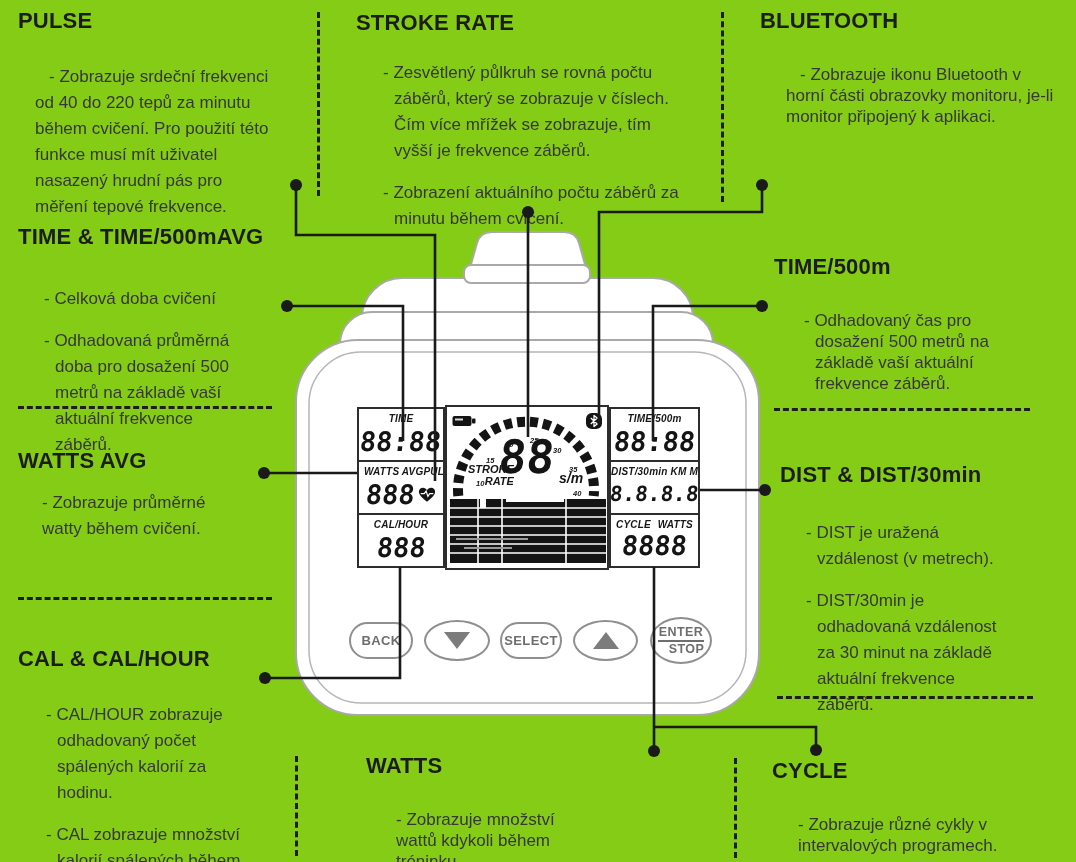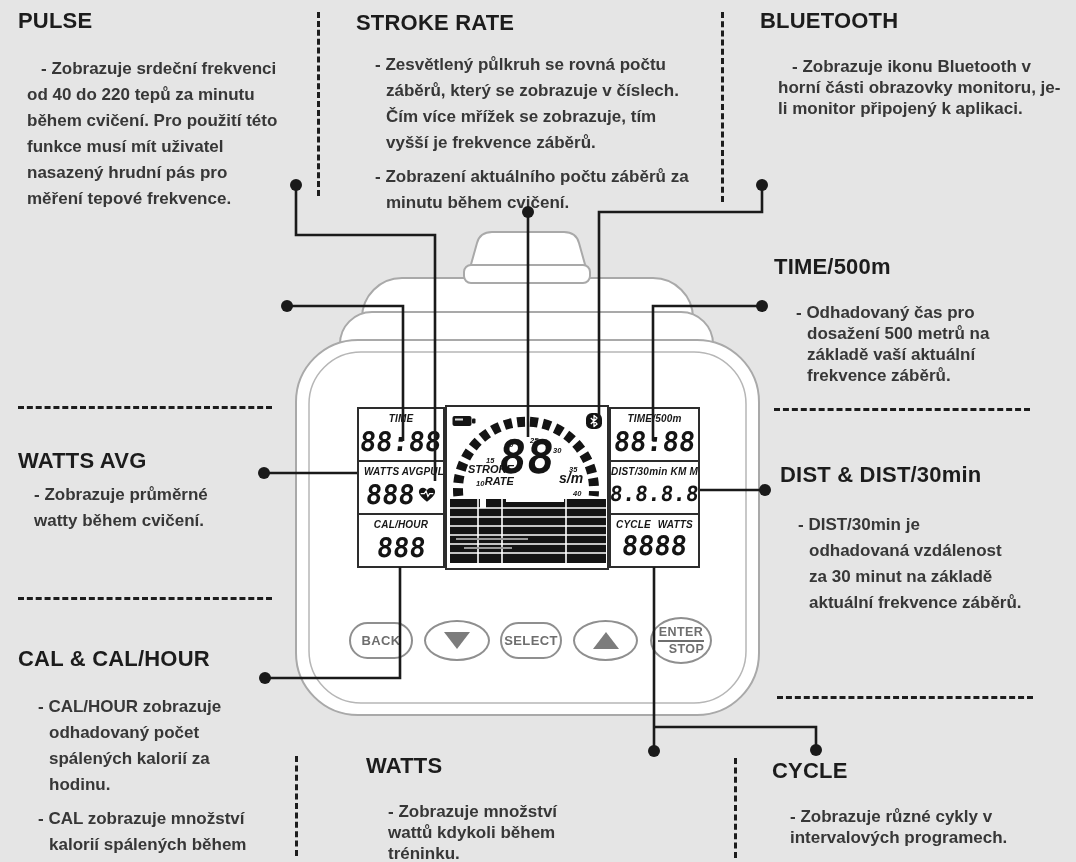--- a/index.html
+++ b/index.html
@@ -1,23 +1,23 @@
 <!DOCTYPE html>
 <html><head>
 <meta charset="utf-8">
 <style>
   html,body{margin:0;padding:0;background:#fff;}
-  #canvas{position:relative;width:1076px;height:862px;background:#e5e5e5;
+  #canvas{position:relative;width:1076px;height:862px;background:#84cc16;
           font-family:"Liberation Sans",sans-serif;color:#222;overflow:hidden;}
 
   
   .sec{position:absolute;}
   .sec h2{margin:0;font-size:22px;font-weight:bold;color:#1c1c1c;letter-spacing:.2px;
           font-family:"Liberation Sans",sans-serif;}
-  .sec p{margin:8px;font-size:17px;line-height:26px;color:#373737;font-weight:bold;}
+  .sec p{margin:16px;font-size:17px;line-height:26px;color:#373737;}
   .sec p.tight{line-height:21px;}
   .hang{padding-left:11px;text-indent:-11px;}
   .findent{text-indent:14px;}
   .sec .body{position:absolute;}
 
   .sec-pulse{left:18px;top:8px;width:300px;}
   .sec-pulse .body{left:1px;top:40px;width:272px;}
   .sec-stroke{left:356px;top:10px;width:360px;}
   .sec-stroke .body{left:11px;top:34px;width:332px;}
   .sec-bluetooth{left:760px;top:8px;width:316px;}
@@ -133,38 +133,46 @@
     </div>
   </div>
 
   <div class="sec sec-bluetooth">
     <h2>BLUETOOTH</h2>
     <div class="body">
         <p class="tight findent">- Zobrazuje ikonu Bluetooth v horní části obrazovky monitoru, je-li monitor připojený k aplikaci.</p>
       </div>
   </div>
 
+  <div class="sec sec-time">
+    <h2>TIME &amp; TIME/500mAVG</h2>
+    <div class="body">
+      <p class="hang">- Celková doba cvičení</p>
+      <p class="hang">- Odhadovaná průměrná doba pro dosažení 500 metrů na základě vaší aktuální frekvence záběrů.</p>
+    </div>
+  </div>
 
   <div class="sec sec-time500m">
     <h2>TIME/500m</h2>
     <div class="body">
         <p class="tight hang">- Odhadovaný čas pro dosažení 500 metrů na základě vaší aktuální frekvence záběrů.</p>
       </div>
   </div>
 
   <div class="sec sec-wattsavg">
     <h2>WATTS AVG</h2>
     <div class="body">
         <p>- Zobrazuje průměrné watty během cvičení.</p>
       </div>
   </div>
 
   <div class="sec sec-dist">
     <h2>DIST &amp; DIST/30min</h2>
     <div class="body">
+      <p class="hang">- DIST je uražená vzdálenost (v metrech).</p>
       <p class="hang">- DIST/30min je odhadovaná vzdálenost za 30 minut na základě aktuální frekvence záběrů.</p>
     </div>
   </div>
 
   <div class="sec sec-cal">
     <h2>CAL &amp; CAL/HOUR</h2>
     <div class="body">
       <p class="hang">- CAL/HOUR zobrazuje odhadovaný počet spálených kalorií za hodinu.</p>
       <p class="hang">- CAL zobrazuje množství kalorií spálených během cvičení.</p>
     </div>

